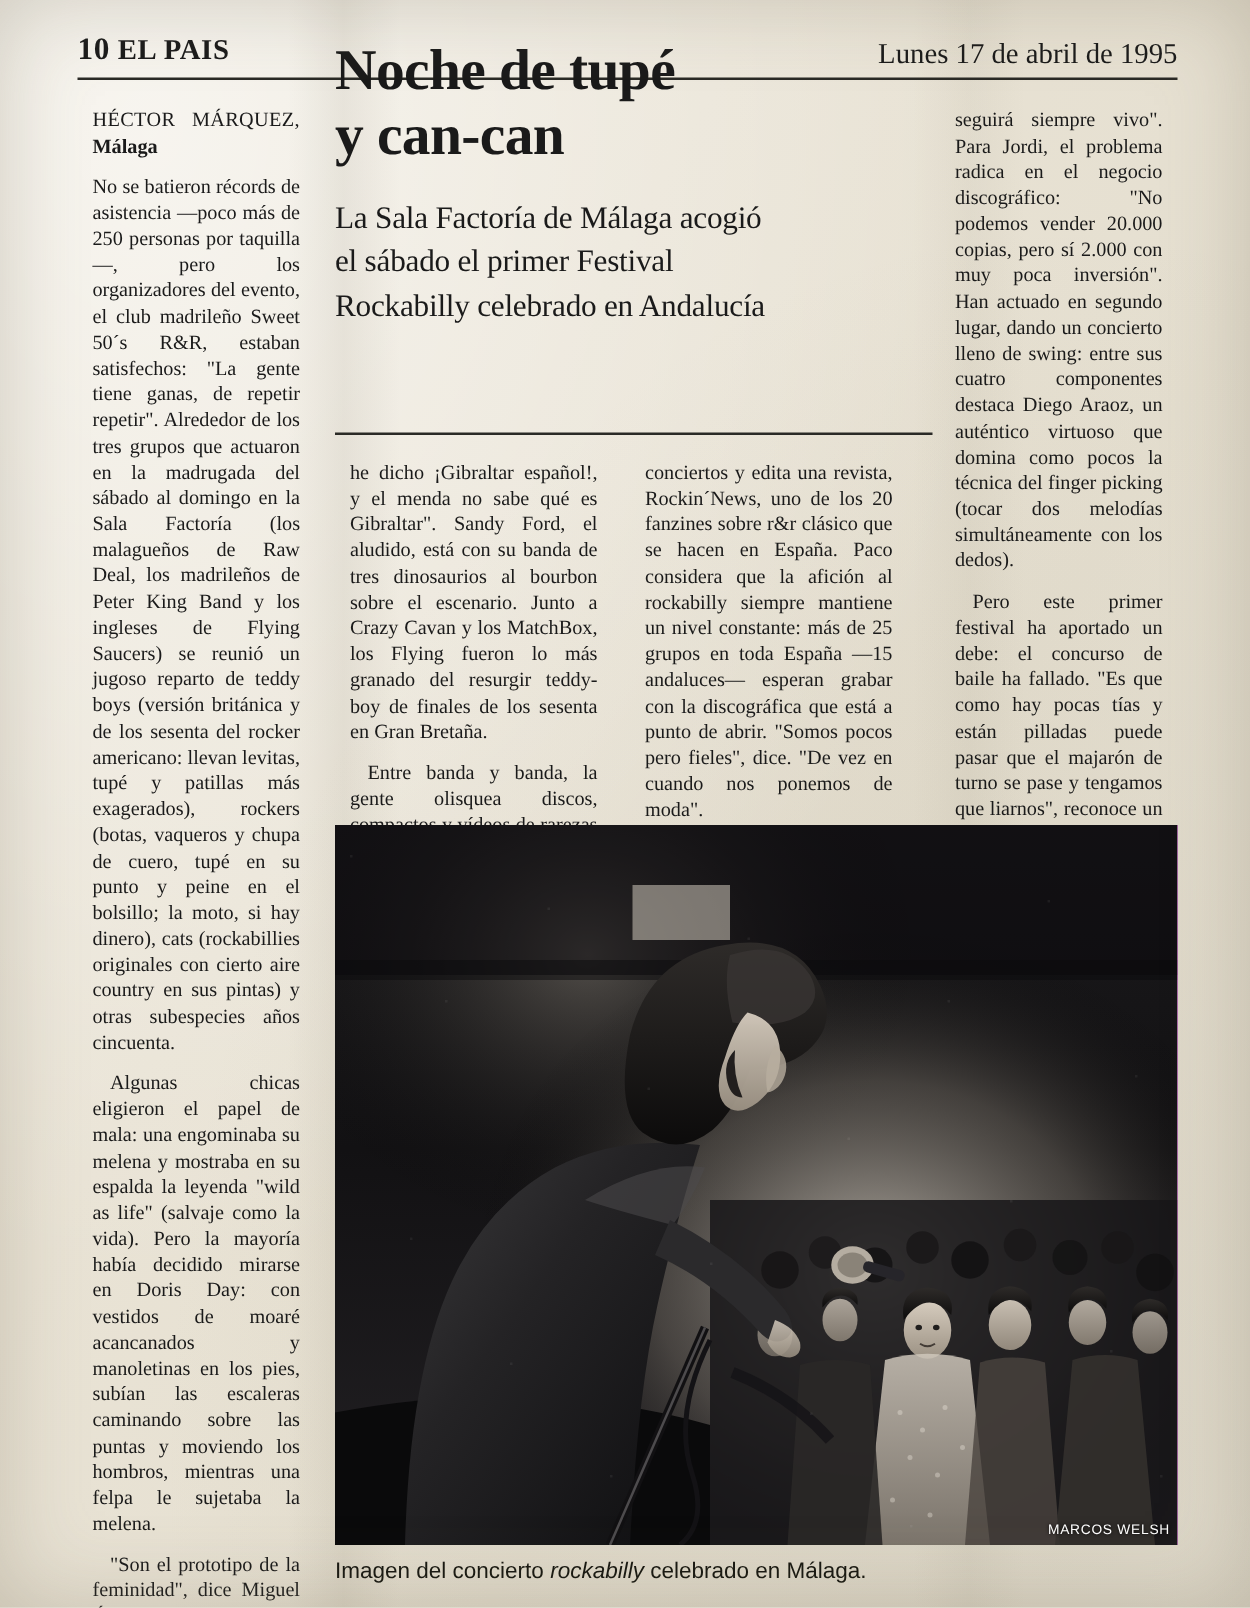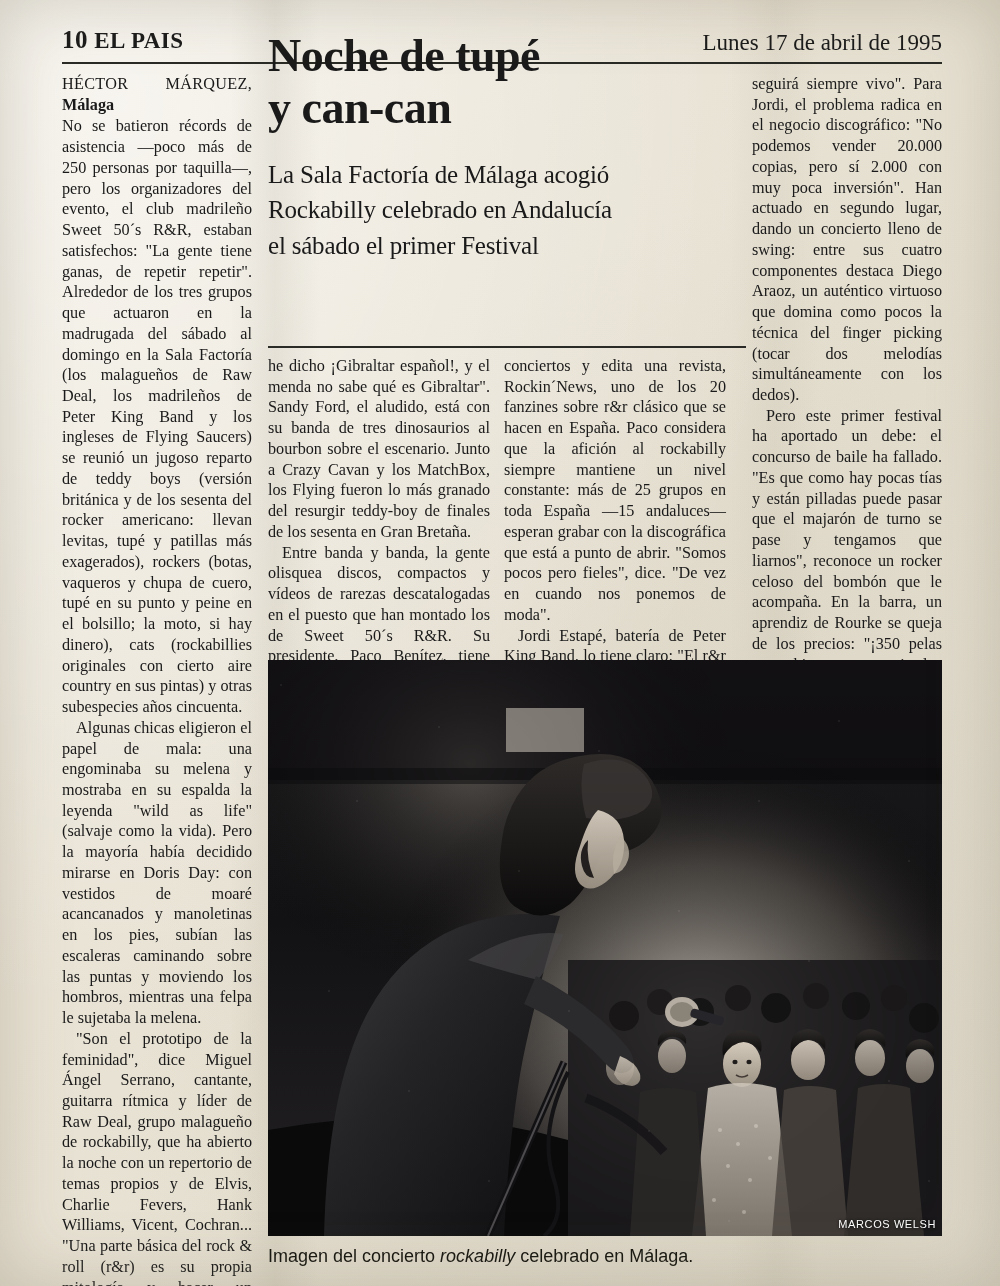--- a/index.html
+++ b/index.html
@@ -103,21 +103,21 @@
   .col {
     position: absolute;
     font-size: 16.2px;
     line-height: 1.28;
     text-align: justify;
     text-justify: inter-word;
     hyphens: auto;
     -webkit-hyphens: auto;
   }
   .col p {
-    margin: 0;
+    margin: 12px;
     text-indent: 14px;
   }
   .col p.first { text-indent: 0; }
   .byline {
     text-indent: 0 !important;
     margin-bottom: 1px !important;
   }
   .byline .city { font-weight: bold; }
   .byline .author { font-variant: small-caps; letter-spacing: 0.3px; }
 
@@ -199,22 +199,22 @@
   </div>
   <div class="rule-top"></div>
 
   <div class="headline-area">
     <h1 class="headline">
       <span>Noche de tupé</span><br>
       <span>y can-can</span>
     </h1>
     <div class="subhead">
       <div>La Sala Factoría de Málaga acogió</div>
+      <div>el sábado el primer Festival</div>
       <div>Rockabilly celebrado en Andalucía</div>
-      <div>el sábado el primer Festival</div>
     </div>
   </div>
   <div class="rule-sub"></div>
 
   <div class="col col1">
     <p class="byline first">
       <span class="author">HÉCTOR MÁRQUEZ,</span>
       <span class="city">Málaga</span>
     </p>
     <p class="first">No se batieron récords de asistencia —poco más de 250 personas por taquilla—, pero los organizadores del evento, el club madrileño Sweet 50´s R&amp;R, estaban satisfechos: "La gente tiene ganas, de repetir repetir". Alrededor de los tres grupos que actuaron en la madrugada del sábado al domingo en la Sala Factoría (los malagueños de Raw Deal, los madrileños de Peter King Band y los ingleses de Flying Saucers) se reunió un jugoso reparto de teddy boys (versión británica y de los sesenta del rocker americano: llevan levitas, tupé y patillas más exagerados), rockers (botas, vaqueros y chupa de cuero, tupé en su punto y peine en el bolsillo; la moto, si hay dinero), cats (rockabillies originales con cierto aire country en sus pintas) y otras subespecies años cincuenta.</p>

